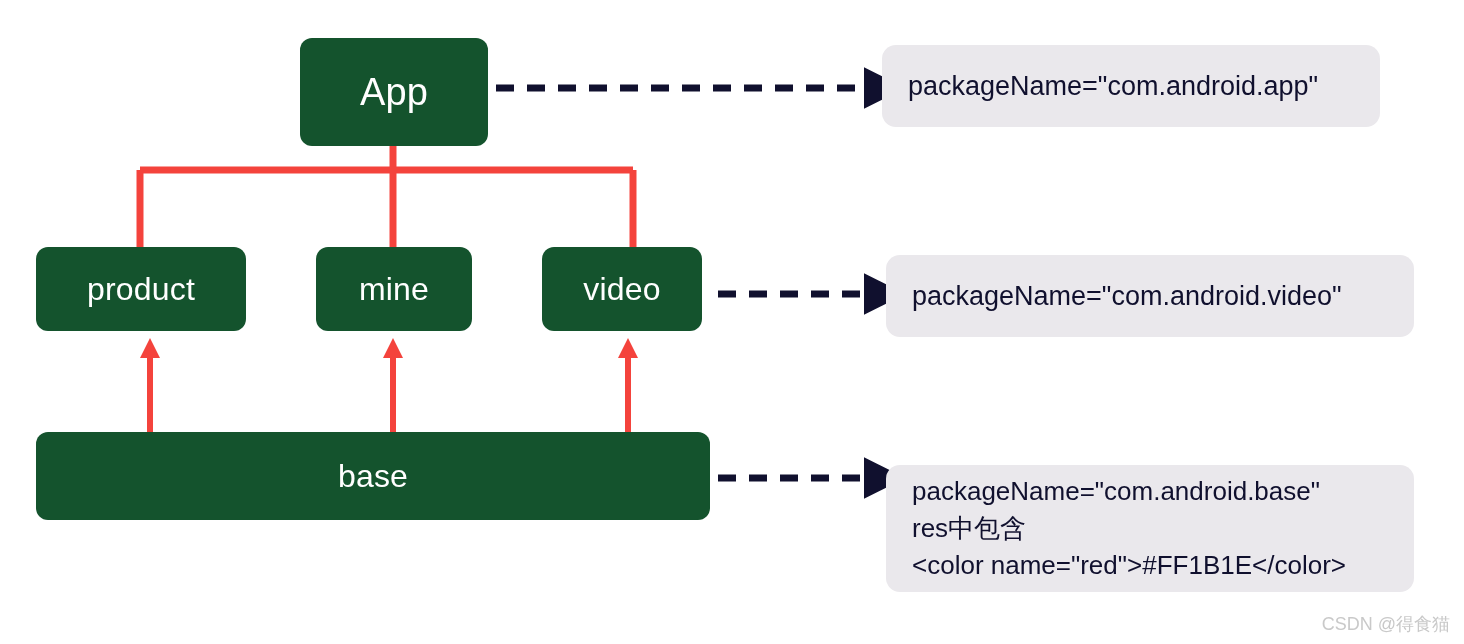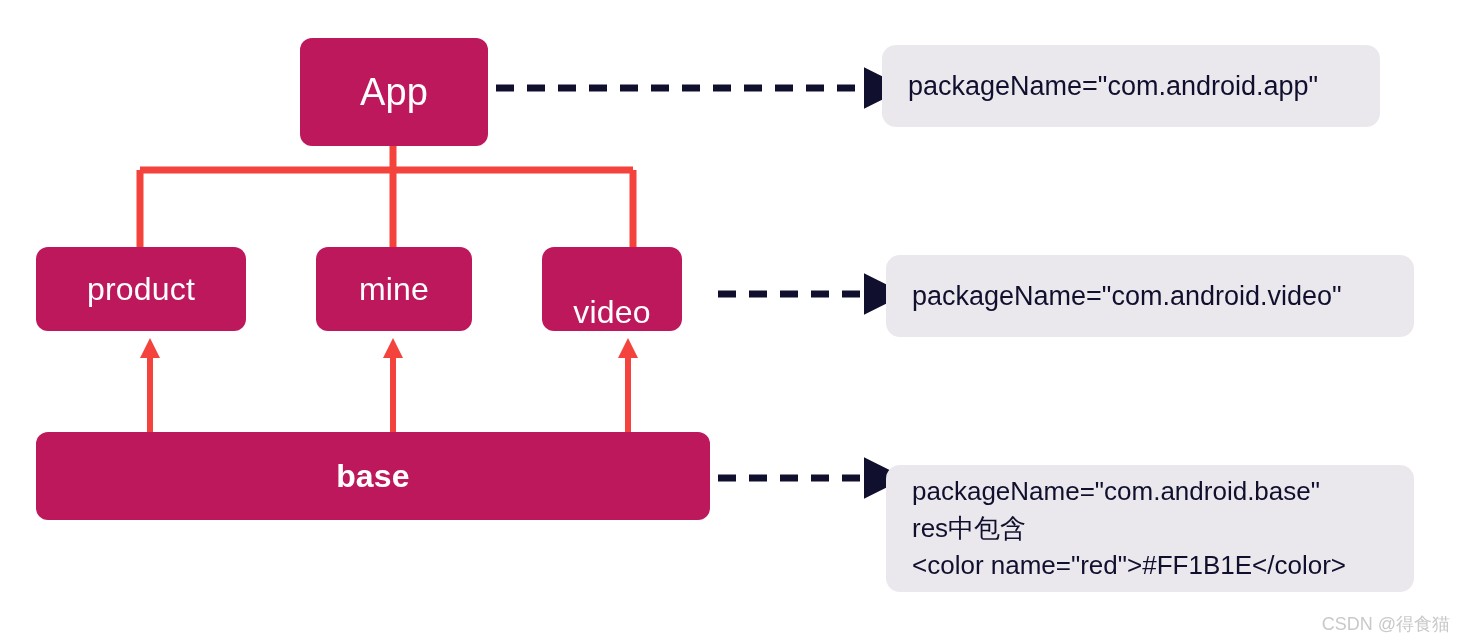--- a/index.html
+++ b/index.html
@@ -16,36 +16,36 @@
     background: #ffffff;
   }
   #canvas {
     position: absolute;
     left: 0; top: 0;
     width: 1464px;
     height: 644px;
   }
   .node {
     position: absolute;
-    background: #be185d;
+    background: #14532d;
     border-radius: 12px;
     color: #ffffff;
     display: flex;
     align-items: center;
     justify-content: center;
     font-weight: 400;
     letter-spacing: 0.2px;
     box-sizing: border-box;
     z-index: 3;
   }
   #node-app   { left: 300px; top: 38px;  width: 188px; height: 108px; font-size: 38px; }
   #node-product { left: 36px;  top: 247px; width: 210px; height: 84px; font-size: 32px; align-items: center; }
   #node-mine  { left: 316px; top: 247px; width: 156px; height: 84px; font-size: 32px; }
-  #node-video { left: 542px; top: 247px; width: 140px; height: 84px; font-size: 32px; align-items: flex-end; }
-  #node-base  { left: 36px;  top: 432px; width: 674px; height: 88px; font-size: 32px; font-weight: bold; }
+  #node-video { left: 542px; top: 247px; width: 160px; height: 84px; font-size: 32px; }
+  #node-base  { left: 36px;  top: 432px; width: 674px; height: 88px; font-size: 32px; }
 
   .callout {
     position: absolute;
     background: #EAE8EC;
     border-radius: 14px;
     color: #10102E;
     box-sizing: border-box;
     display: flex;
     flex-direction: column;
     justify-content: center;

